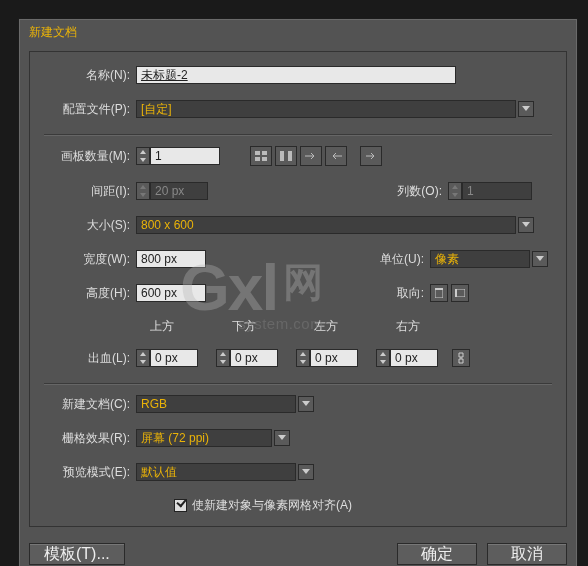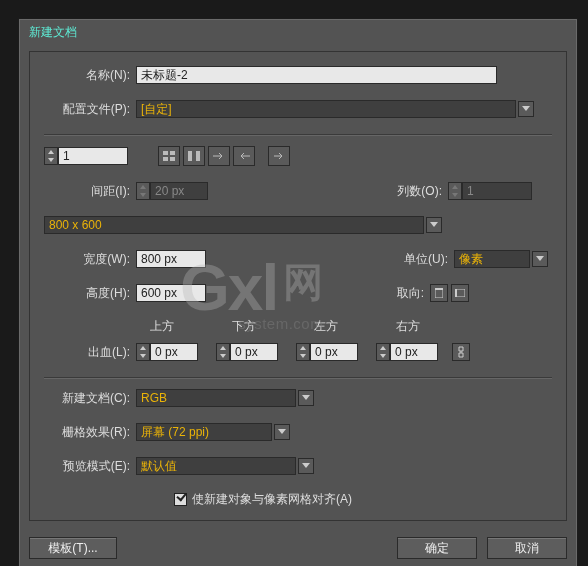--- a/index.html
+++ b/index.html
@@ -18,21 +18,21 @@
     left: 18px;
     top: 18px;
     width: 560px;
     height: 600px;
     background: #535353;
     border: 1px solid #1c1c1c;
     box-shadow: 0 0 0 1px #6a6a6a inset;
   }
   .titlebar {
     padding: 5px 10px 8px 10px;
-    color: #5eead4;
+    color: #eab308;
     font-size: 12px;
   }
   .panel {
     margin: 2px 10px 10px 10px;
     border: 1px solid #333;
     background: #535353;
     padding: 14px 14px 10px 14px;
   }
   .row {
     display: flex;
@@ -132,21 +132,21 @@
   }
   .btn {
     background:#5d5d5d;
     border:1px solid #2a2a2a;
     box-shadow: inset 0 1px 0 #777;
     color:#eee;
     height:22px;
     padding: 0 14px;
     display:flex; align-items:center; justify-content:center;
     min-width:80px;
-    font-family: inherit; font-size:12px;
+    font-family: inherit; font-size:16px;
   }
   .watermark {
     position:absolute;
     left:180px; top:256px;
     color: rgba(180,180,180,0.35);
     font-family: Arial, sans-serif;
     pointer-events:none;
     text-align:right;
     line-height:1;
   }
@@ -157,38 +157,39 @@
 </head>
 <body>
 
 <div class="window">
   <div class="titlebar">新建文档</div>
 
   <div class="panel">
 
     <div class="row">
       <div class="label label-main">名称(N):</div>
-      <input type="text" style="width: 361px;" value="未标题-2">
+      <input type="text" style="width: 320px; text-decoration: underline;" value="未标题-2">
     </div>
 
     <div class="row">
       <div class="label label-main">配置文件(P):</div>
       <div class="select" style="width:380px">
         <span class="sel-text">[自定]</span>
       </div>
       <div class="dd-btn">
         <svg width="8" height="6">
             <polygon points="0,0 8,0 4,5" fill="#ccc"></polygon>
           </svg>
       </div>
     </div>
 
     <div class="hr"></div>
 
     <div class="row">
+      <div class="label label-main">画板数量(M):</div>
       <div class="stepper">
         <div>
             <svg width="6" height="4">
               <polygon points="0,4 6,4 3,0" fill="#ccc"></polygon>
             </svg>
           </div>
         <div>
             <svg width="6" height="4">
               <polygon points="0,0 6,0 3,4" fill="#ccc"></polygon>
             </svg>
@@ -255,36 +256,37 @@
             <svg width="6" height="4">
               <polygon points="0,0 6,0 3,4" fill="#777"></polygon>
             </svg>
           </div>
       </div>
       <input type="text" class="dark" style="width: 70px; color: rgb(136, 136, 136);" value="1">
       <div style="width:20px"></div>
     </div>
 
     <div class="row">
+      <div class="label label-main">大小(S):</div>
       <div class="select" style="width:380px">
         <span class="sel-text">800 x 600</span>
       </div>
       <div class="dd-btn">
         <svg width="8" height="6">
             <polygon points="0,0 8,0 4,5" fill="#ccc"></polygon>
           </svg>
       </div>
     </div>
 
     <div class="row">
       <div class="label label-main">宽度(W):</div>
       <input type="text" style="width: 70px;" value="800 px">
       <div style="flex:1"></div>
       <div class="label" style="width:60px">单位(U):</div>
-      <div class="select" style="width:76px">
+      <div class="select" style="width:100px">
         <span class="sel-text">像素</span>
       </div>
       <div class="dd-btn">
         <svg width="8" height="6">
             <polygon points="0,0 8,0 4,5" fill="#ccc"></polygon>
           </svg>
       </div>
       <div style="width:4px"></div>
     </div>
 
@@ -301,21 +303,21 @@
       </div>
       <div class="iconbtn sm">
         <svg width="10" height="8">
             <rect x="0" y="0" width="10" height="8" fill="none" stroke="#ccc"></rect>
             <rect x="0" y="0" width="2" height="8" fill="#ccc"></rect>
           </svg>
       </div>
       <div style="width:80px"></div>
     </div>
 
-    <div class="row" style="margin-bottom:8px;">
+    <div class="row" style="margin-bottom:14px;">
       <div class="label label-main"></div>
       <div style="width:14px"></div>
       <div style="width:62px">上方</div>
       <div style="width:20px"></div>
       <div style="width:62px">下方</div>
       <div style="width:20px"></div>
       <div style="width:62px">左方</div>
       <div style="width:20px"></div>
       <div style="width:62px">右方</div>
     </div>

